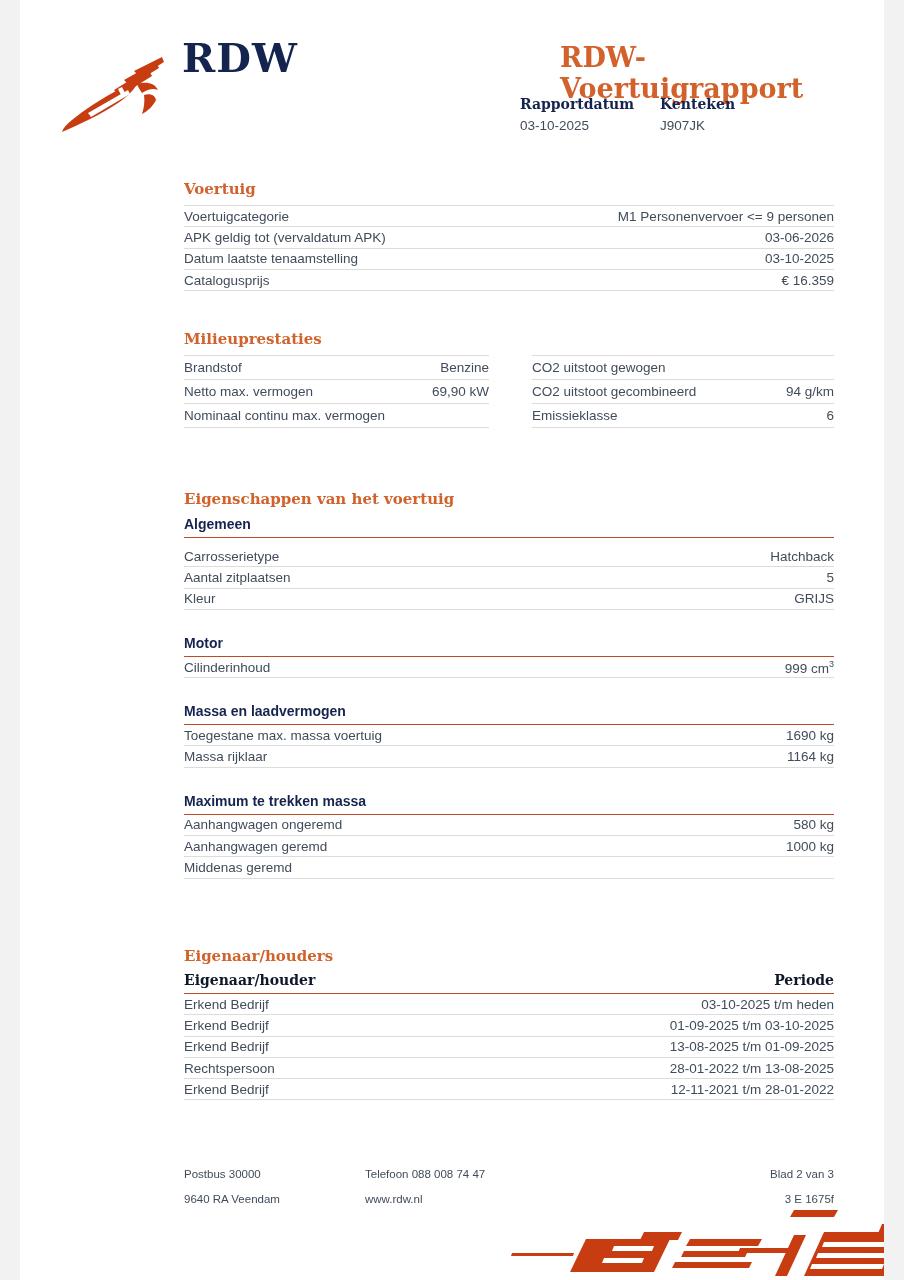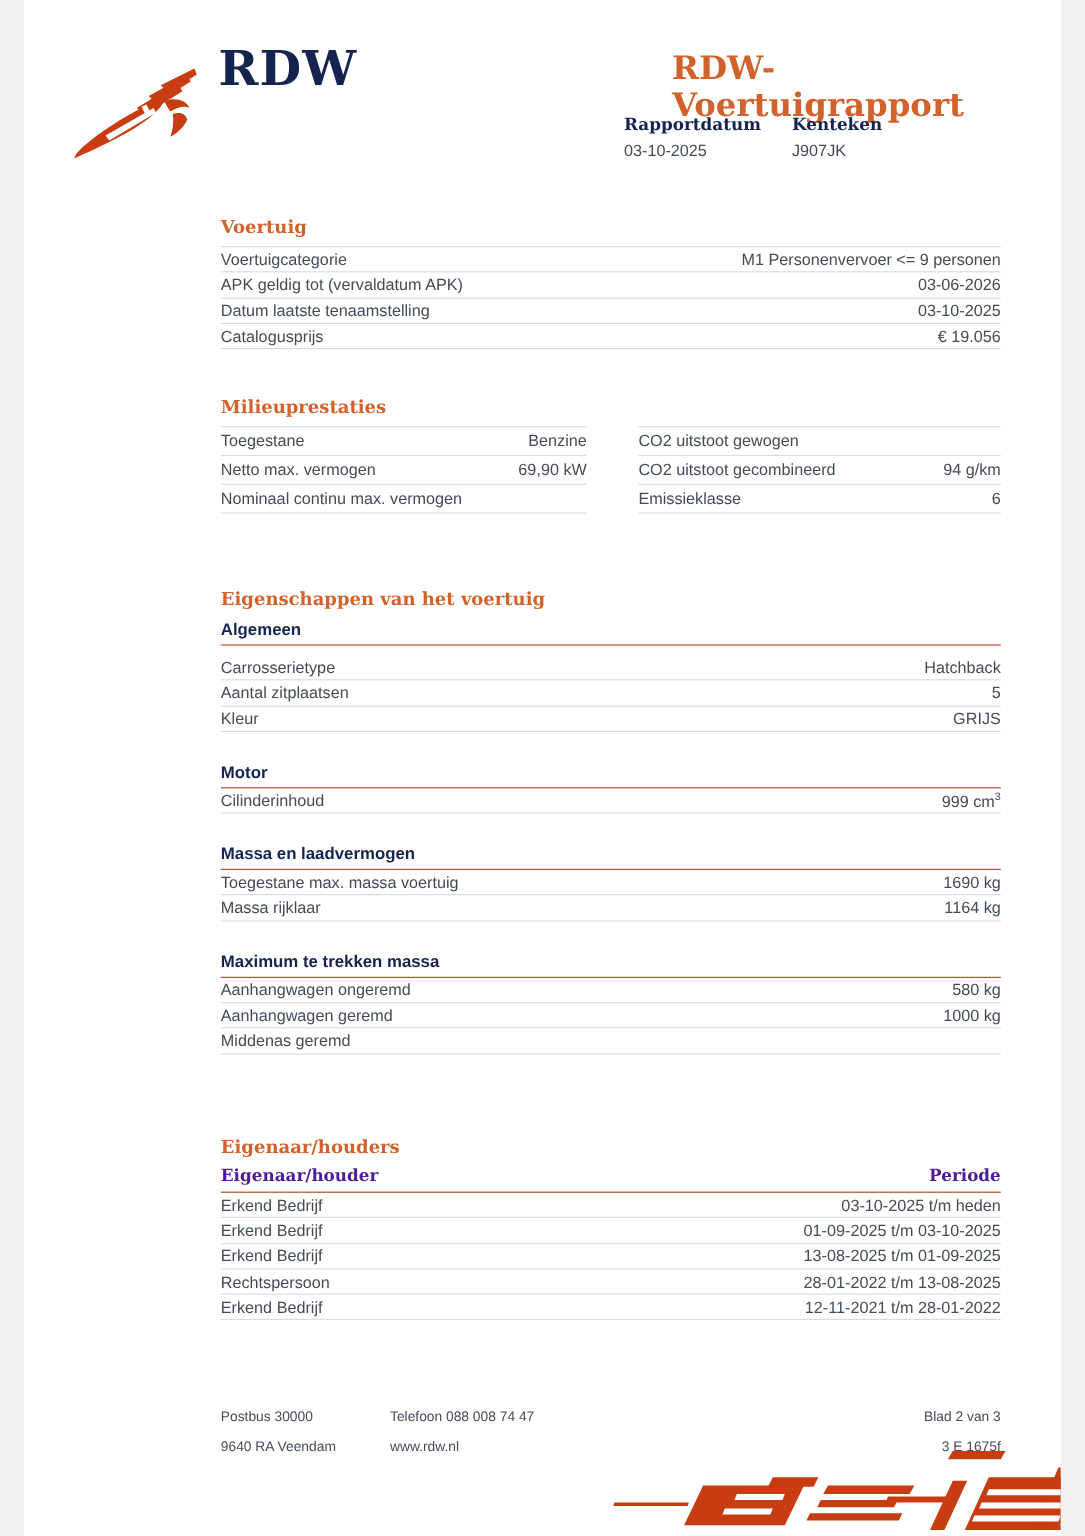--- a/index.html
+++ b/index.html
@@ -62,26 +62,26 @@
   .sub-title {
     font-weight:700; font-size:14px; color:#15244E;
     padding-bottom:5px; border-bottom:1.5px solid #BE4B26;
   }
   .rows.gap-top { margin-top:8px; }
 
   
   .table-head {
     display:flex; justify-content:space-between; align-items:flex-end;
     font-family:"DejaVu Serif", serif; font-weight:700; font-size:14px;
-    color:#4c1d95; padding-bottom:5px; border-bottom:1.5px solid #BE4B26;
+    color:#0f172a; padding-bottom:5px; border-bottom:1.5px solid #BE4B26;
   }
 
   
   .footer { position:absolute; left:164px; width:650px; top:1168px; font-size:11.5px; }
-  .footer .f-line { display:flex; height:25px; align-items:center; }
+  .footer .f-line { display:flex; height:25px; align-items:flex-start;gap:40px; }
   .footer .f-col1 { width:141px; }
   .footer .f-col2 { flex:1; }
   .footer .f-col3 { text-align:right; }
 
   .speed-graphic { position:absolute; right:0; bottom:0; }
 </style>
 </head>
 <body>
 
 <div class="page">
@@ -122,31 +122,31 @@
       <div class="row">
         <span class="lbl">APK geldig tot (vervaldatum APK)</span>
         <span class="val">03-06-2026</span>
       </div>
       <div class="row">
         <span class="lbl">Datum laatste tenaamstelling</span>
         <span class="val">03-10-2025</span>
       </div>
       <div class="row">
         <span class="lbl">Catalogusprijs</span>
-        <span class="val">€ 19.056</span>
+        <span class="val">€ 16.359</span>
       </div>
     </div>
   </div>
 
   <div class="content" style="top:330px;">
     <div class="sec-title">Milieuprestaties</div>
     <div class="two-col">
       <div class="col-left rows">
         <div class="row">
-          <span class="lbl">Toegestane</span>
+          <span class="lbl">Brandstof</span>
           <span class="val">Benzine</span>
         </div>
         <div class="row">
           <span class="lbl">Netto max. vermogen</span>
           <span class="val">69,90 kW</span>
         </div>
         <div class="row">
           <span class="lbl">Nominaal continu max. vermogen</span>
           <span class="val"></span>
         </div>

